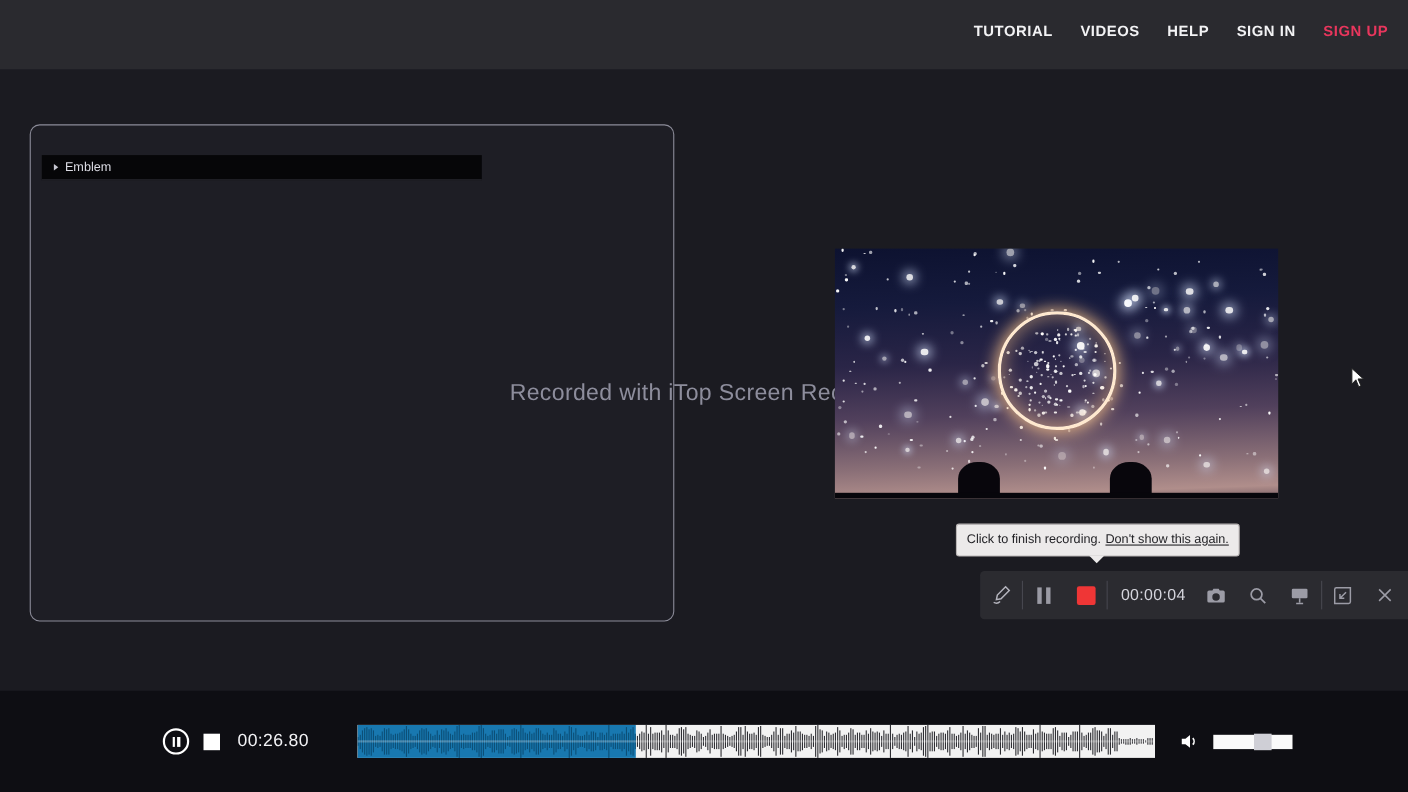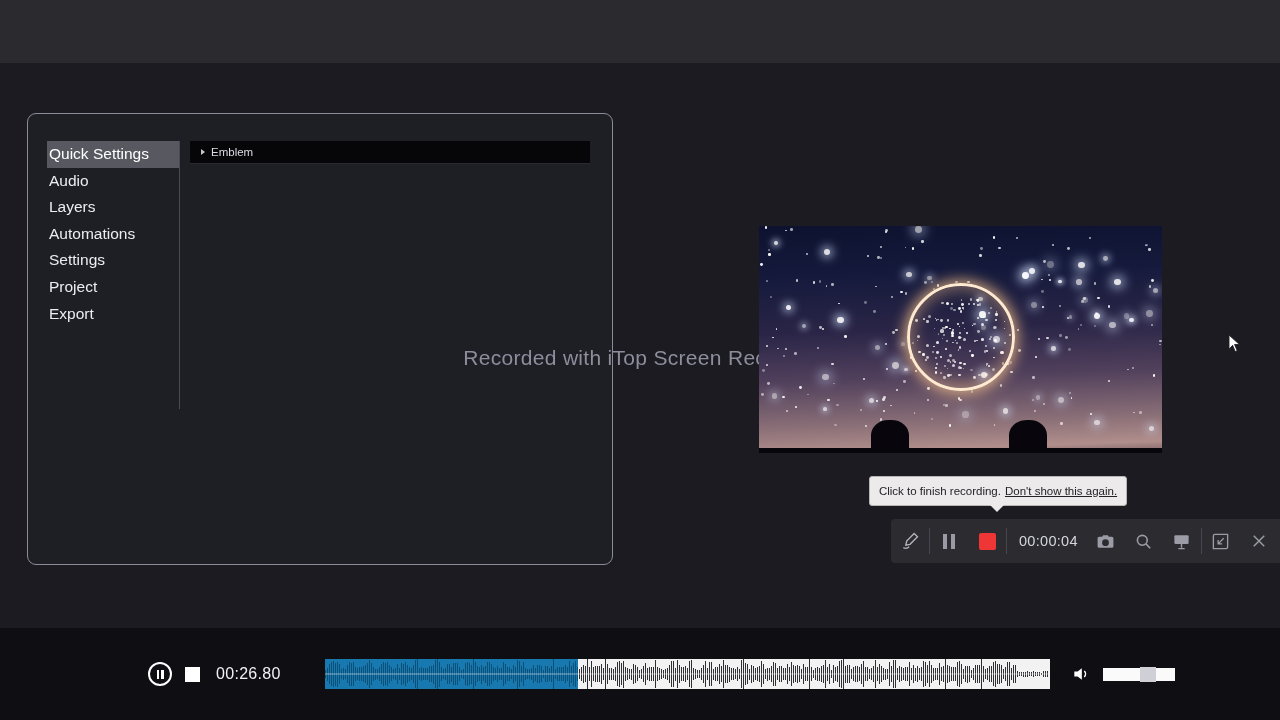--- a/index.html
+++ b/index.html
@@ -148,33 +148,31 @@
   }
   .vol-handle { position:absolute; left:44px; top:-1px; width:16px; height:15px; background:#cfcfd6; }
 
   
   .cursor { position:absolute; left:1228px; top:334px; width:14px; height:20px; pointer-events:none; }
 </style>
 </head>
 <body>
 
 <div class="site-header">
+  <div class="nav">
+    <span class="nav-item">TUTORIAL</span>
+    <span class="nav-item">VIDEOS</span>
+    <span class="nav-item">HELP</span>
+    <span class="nav-item">SIGN IN</span>
+    <span class="nav-item accent">SIGN UP</span>
+  </div>
 </div>
 
 <div class="editor-panel">
   <div class="editor-inner">
-    <div class="side-menu">
-      <div class="menu-item selected">Quick Settings</div>
-      <div class="menu-item">Audio</div>
-      <div class="menu-item">Layers</div>
-      <div class="menu-item">Automations</div>
-      <div class="menu-item">Settings</div>
-      <div class="menu-item">Project</div>
-      <div class="menu-item">Export</div>
-    </div>
 
     <div class="accordion">
       <div class="acc-row">
         <span class="acc-caret"></span>
         <span class="acc-label">Emblem</span>
       </div>
     </div>
   </div>
 </div>
 

